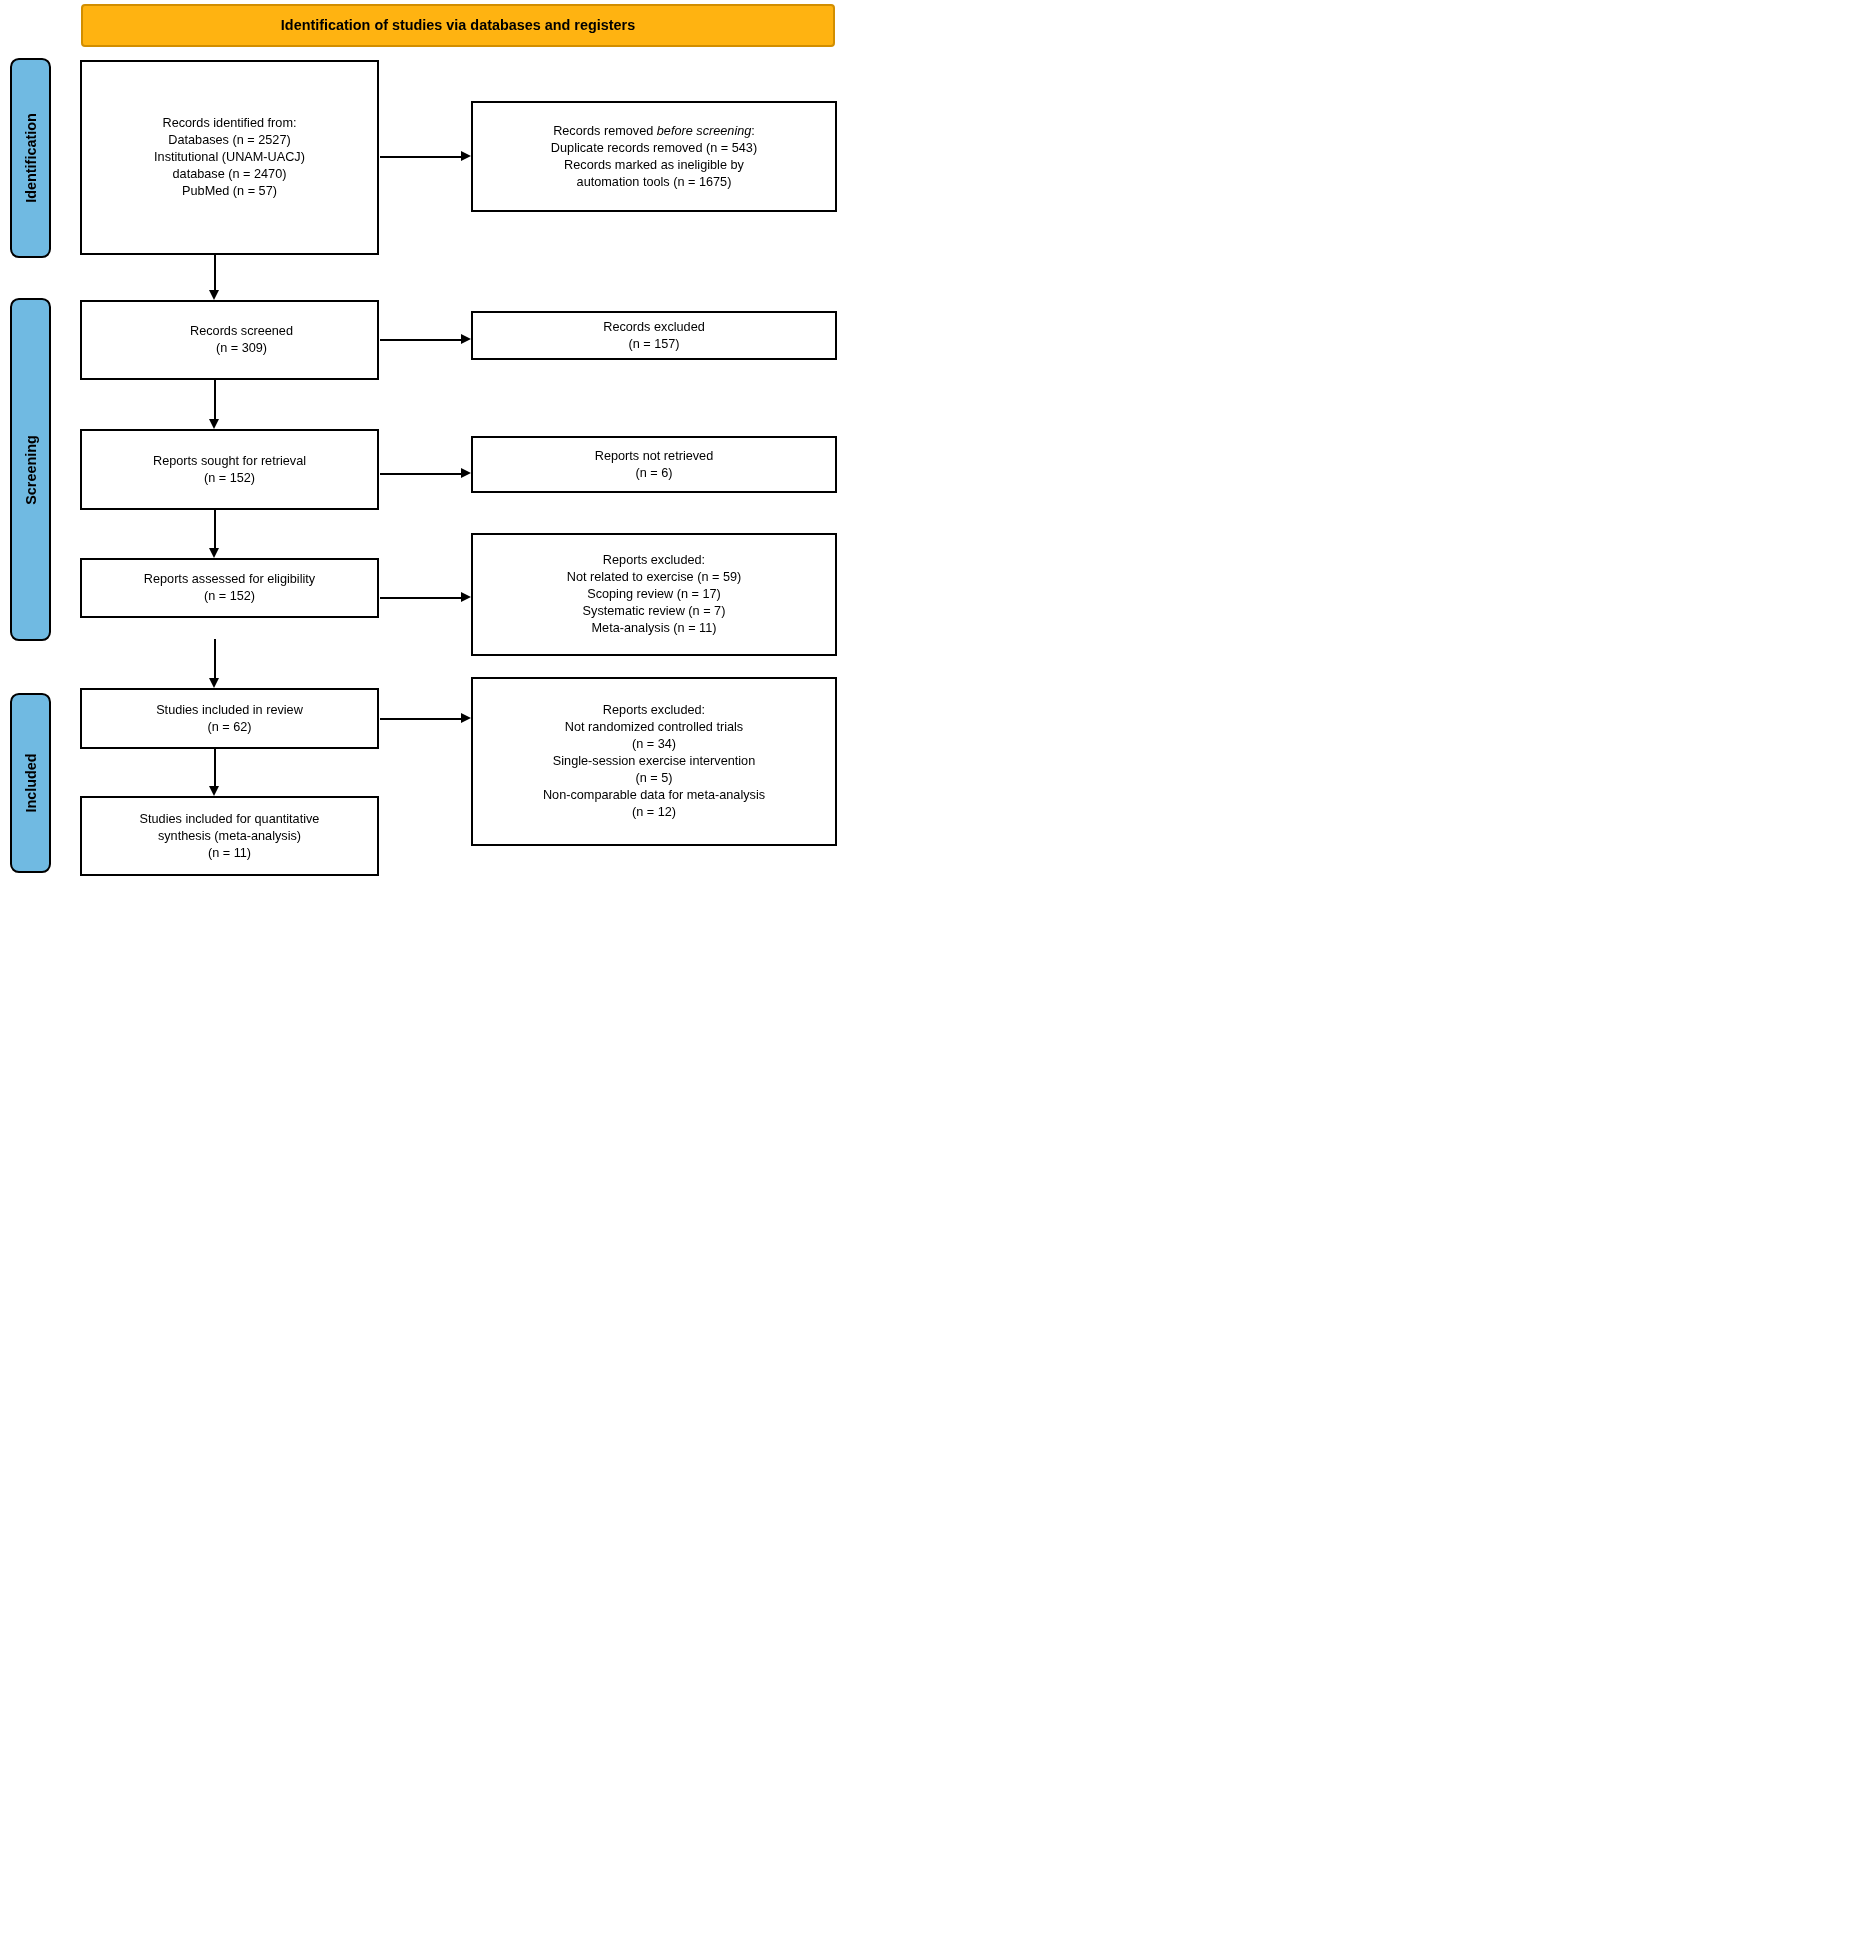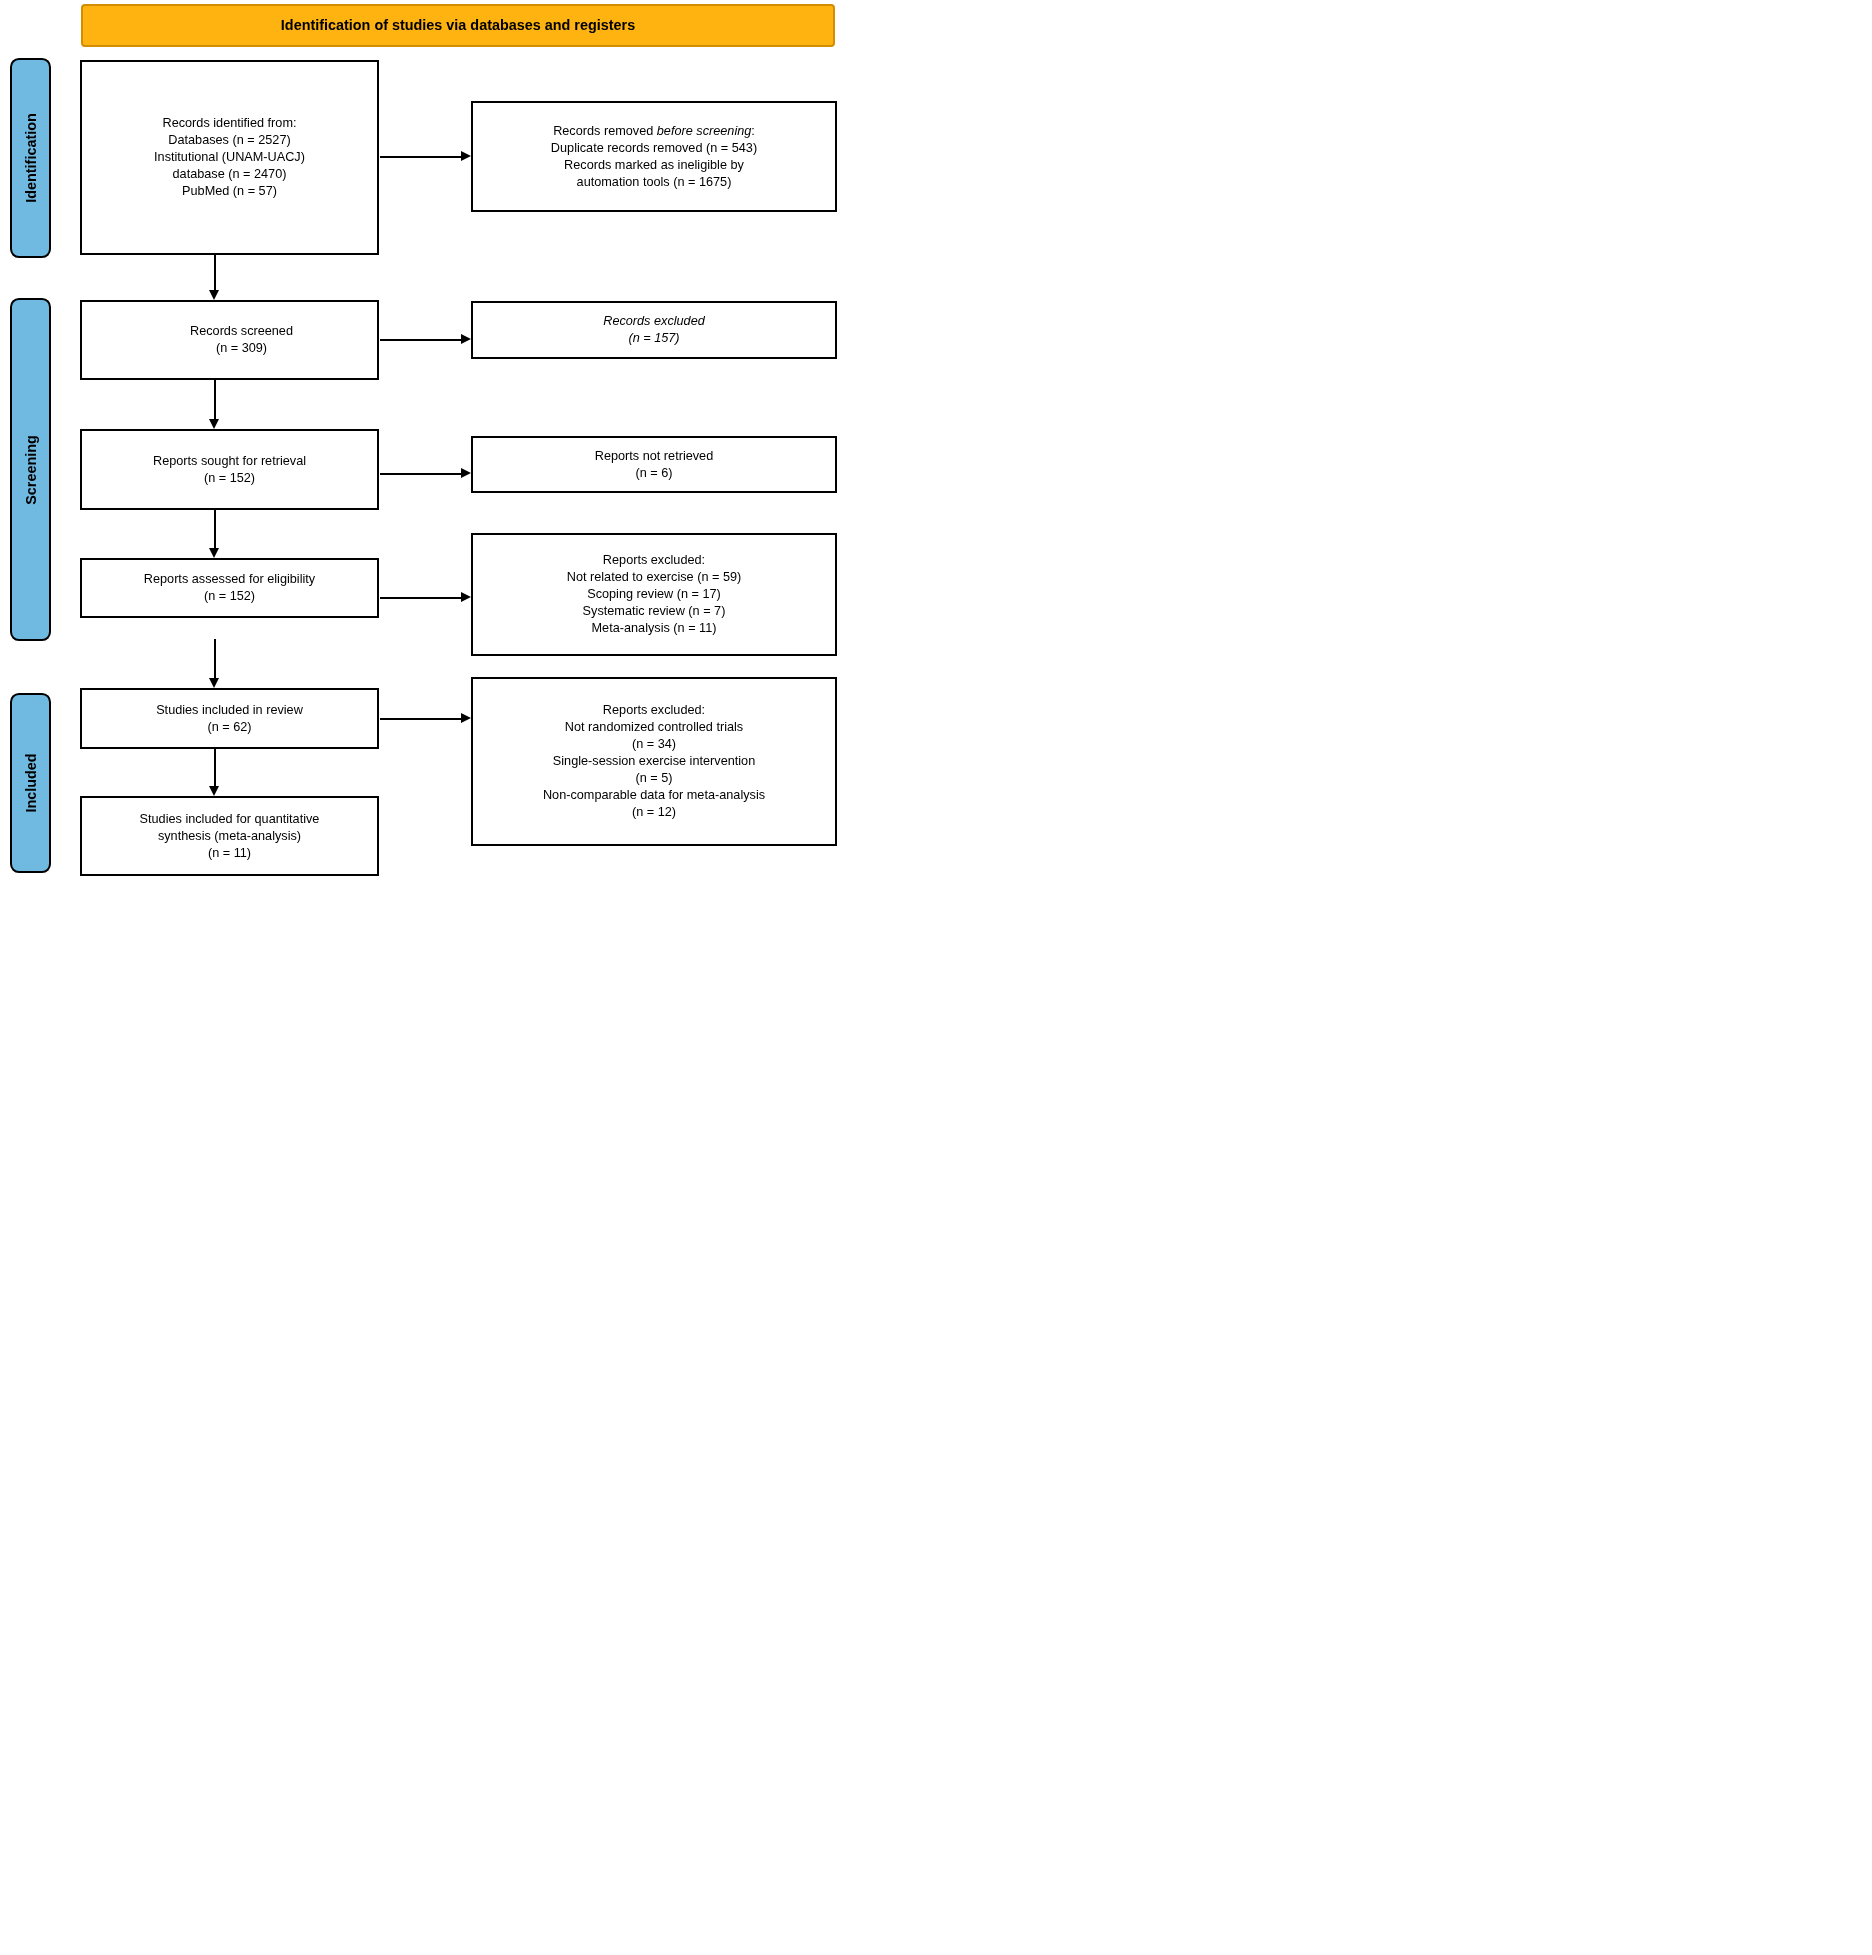--- a/index.html
+++ b/index.html
@@ -37,21 +37,21 @@
   .box .line{width:100%;}
   .lcol{left:80px;width:299px;}
   .rcol{left:471px;width:366px;}
   .L1{top:60px;height:195px;}
   .L2{top:300px;height:80px;padding-left:24px;}
   .L3{top:429px;height:81px;}
   .L4{top:558px;height:60px;}
   .L5{top:688px;height:61px;}
   .L6{top:796px;height:80px;}
   .R1{top:101px;height:111px;}
-  .R2{top:301px;height:58px;font-style:italic;}
+  .R2{top:311px;height:49px;}
   .R3{top:436px;height:57px;}
   .R4{top:533px;height:123px;}
   .R5{top:677px;height:169px;}
 
   
   .hline{position:absolute;height:1.7px;background:#000;}
   .vline{position:absolute;width:1.7px;background:#000;}
   .head-right{position:absolute;width:0;height:0;
     border-top:5.5px solid transparent;border-bottom:5.5px solid transparent;
     border-left:10px solid #000;}

